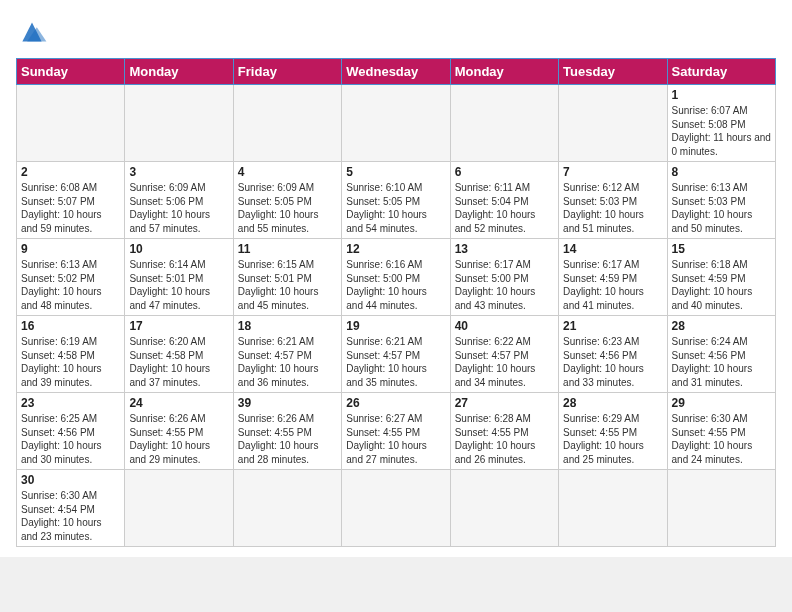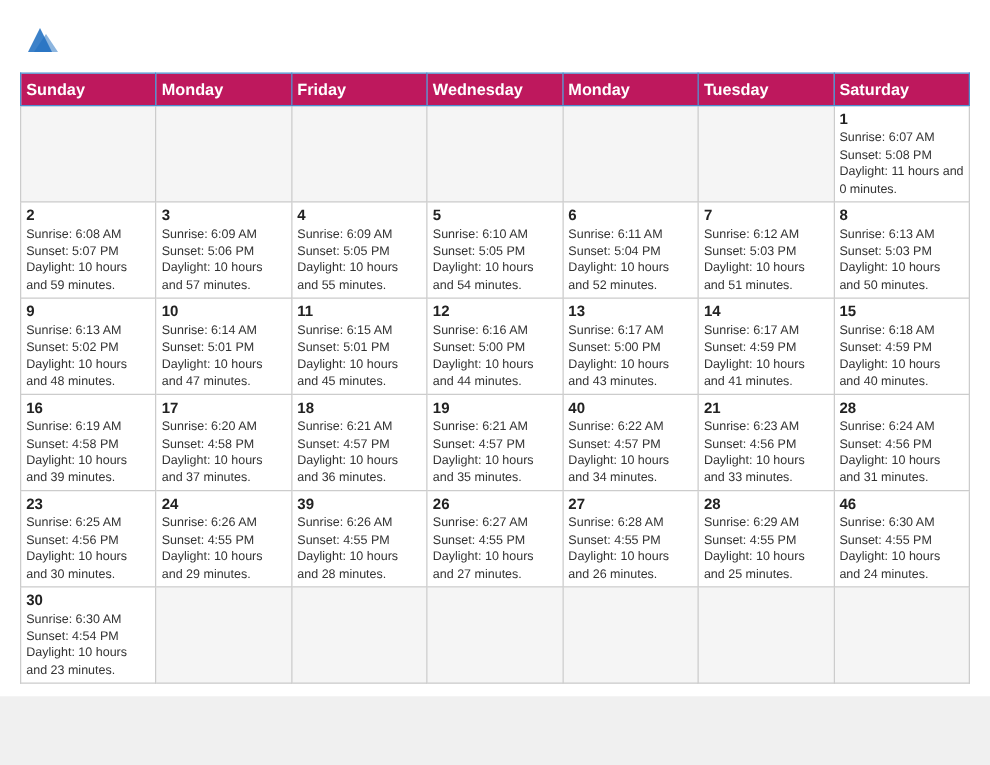--- a/index.html
+++ b/index.html
@@ -247,21 +247,21 @@
           </td>
           <td>
             <span class="day-number">27</span>
             <div class="day-info">Sunrise: 6:28 AM<br>Sunset: 4:55 PM<br>Daylight: 10 hours and 26 minutes.</div>
           </td>
           <td>
             <span class="day-number">28</span>
             <div class="day-info">Sunrise: 6:29 AM<br>Sunset: 4:55 PM<br>Daylight: 10 hours and 25 minutes.</div>
           </td>
           <td>
-            <span class="day-number">46</span>
+            <span class="day-number">29</span>
             <div class="day-info">Sunrise: 6:30 AM<br>Sunset: 4:55 PM<br>Daylight: 10 hours and 24 minutes.</div>
           </td>
         </tr>
         <tr class="last-row">
           <td>
             <span class="day-number">30</span>
             <div class="day-info">Sunrise: 6:30 AM<br>Sunset: 4:54 PM<br>Daylight: 10 hours and 23 minutes.</div>
           </td>
           <td class="empty"></td>
           <td class="empty"></td>

